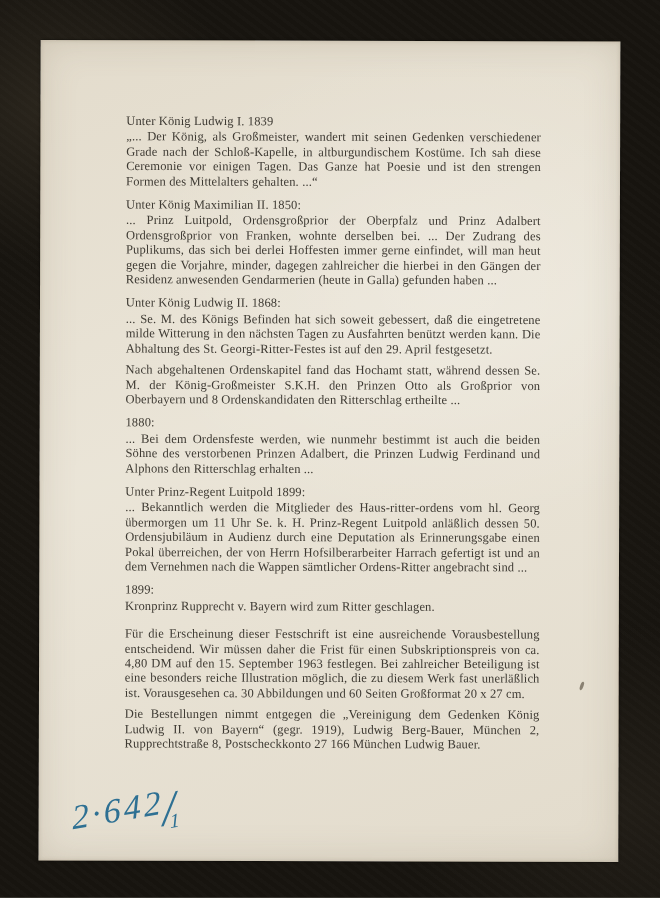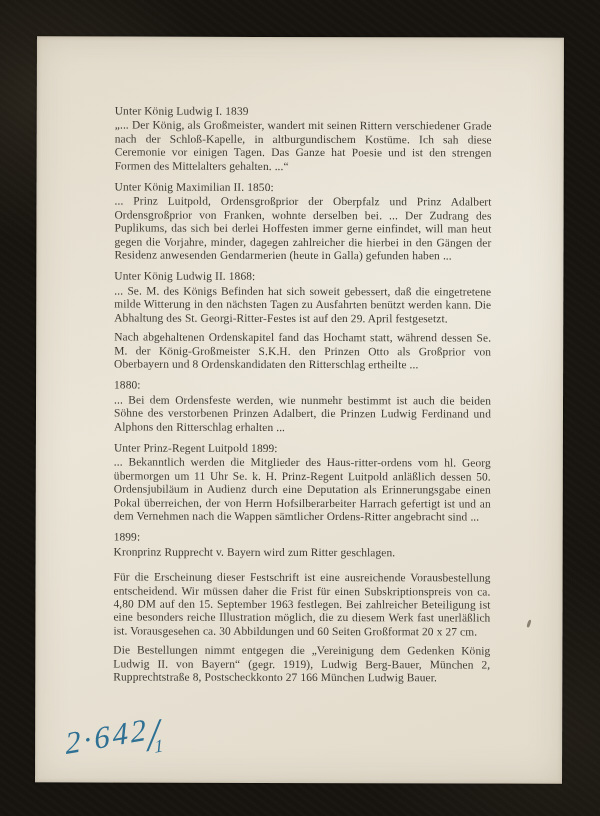--- a/index.html
+++ b/index.html
@@ -97,21 +97,21 @@
   }
 </style>
 </head>
 <body>
 
 <div class="scan-bg"></div>
 
 <div class="paper">
   <div class="text-column">
     <p class="heading">Unter König Ludwig I. 1839</p>
-    <p class="para">„... Der König, als Großmeister, wandert mit seinen Rittern verschiedener Grade nach der Schloß-Kapelle, in altburgundischem Kostüme. Ich sah diese Ceremonie vor einigen Tagen. Das Ganze hat Poesie und ist den strengen Formen des Mittelalters gehalten. ...“</p>
+    <p class="para">„... Der König, als Großmeister, wandert mit seinen Gedenken verschiedener Grade nach der Schloß-Kapelle, in altburgundischem Kostüme. Ich sah diese Ceremonie vor einigen Tagen. Das Ganze hat Poesie und ist den strengen Formen des Mittelalters gehalten. ...“</p>
     <p class="heading">Unter König Maximilian II. 1850:</p>
     <p class="para">... Prinz Luitpold, Ordensgroßprior der Oberpfalz und Prinz Adalbert Ordensgroßprior von Franken, wohnte derselben bei. ... Der Zudrang des Puplikums, das sich bei derlei Hoffesten immer gerne einfindet, will man heut gegen die Vorjahre, minder, dagegen zahlreicher die hierbei in den Gängen der Residenz anwesenden Gendarmerien (heute in Galla) gefunden haben ...</p>
     <p class="heading">Unter König Ludwig II. 1868:</p>
     <p class="para">... Se. M. des Königs Befinden hat sich soweit gebessert, daß die eingetretene milde Witterung in den nächsten Tagen zu Ausfahrten benützt werden kann. Die Abhaltung des St. Georgi-Ritter-Festes ist auf den 29. April festgesetzt.</p>
     <p class="para">Nach abgehaltenen Ordenskapitel fand das Hochamt statt, während dessen Se. M. der König-Großmeister S.K.H. den Prinzen Otto als Großprior von Oberbayern und 8 Ordenskandidaten den Ritterschlag ertheilte ...</p>
     <p class="heading">1880:</p>
     <p class="para">... Bei dem Ordensfeste werden, wie nunmehr bestimmt ist auch die beiden Söhne des verstorbenen Prinzen Adalbert, die Prinzen Ludwig Ferdinand und Alphons den Ritterschlag erhalten ...</p>
     <p class="heading">Unter Prinz-Regent Luitpold 1899:</p>
     <p class="para">... Bekanntlich werden die Mitglieder des Haus-ritter-ordens vom hl. Georg übermorgen um 11 Uhr Se. k. H. Prinz-Regent Luitpold anläßlich dessen 50. Ordensjubiläum in Audienz durch eine Deputation als Erinnerungsgabe einen Pokal überreichen, der von Herrn Hofsilberarbeiter Harrach gefertigt ist und an dem Vernehmen nach die Wappen sämtlicher Ordens-Ritter angebracht sind ...</p>
     <p class="heading">1899:</p>

